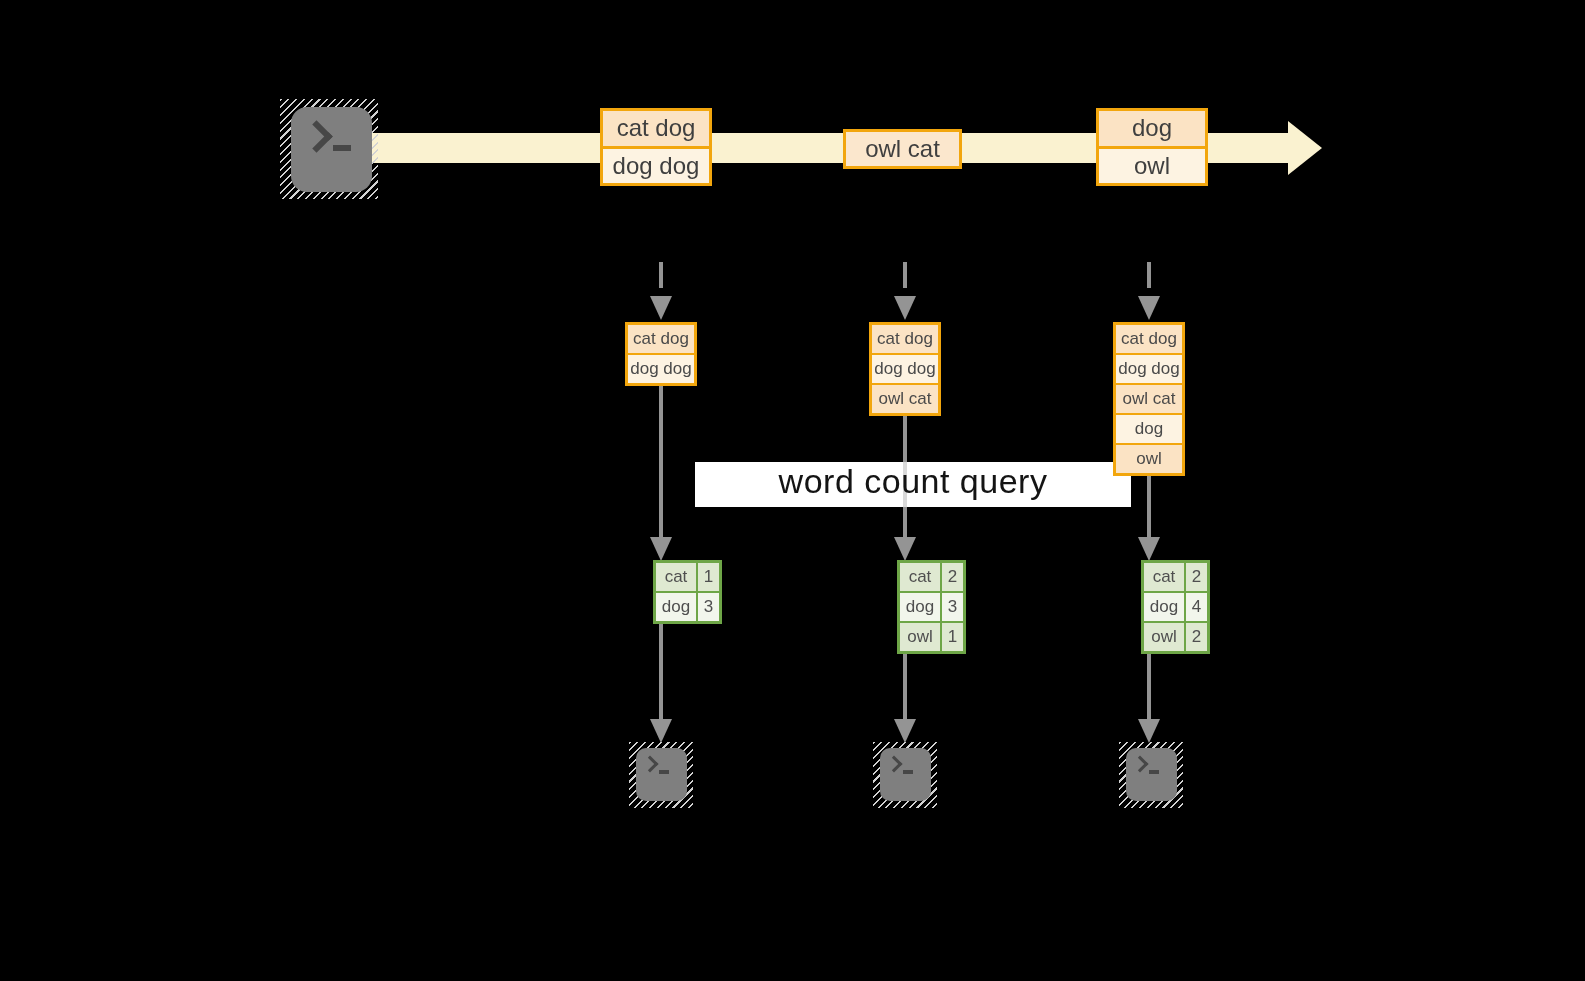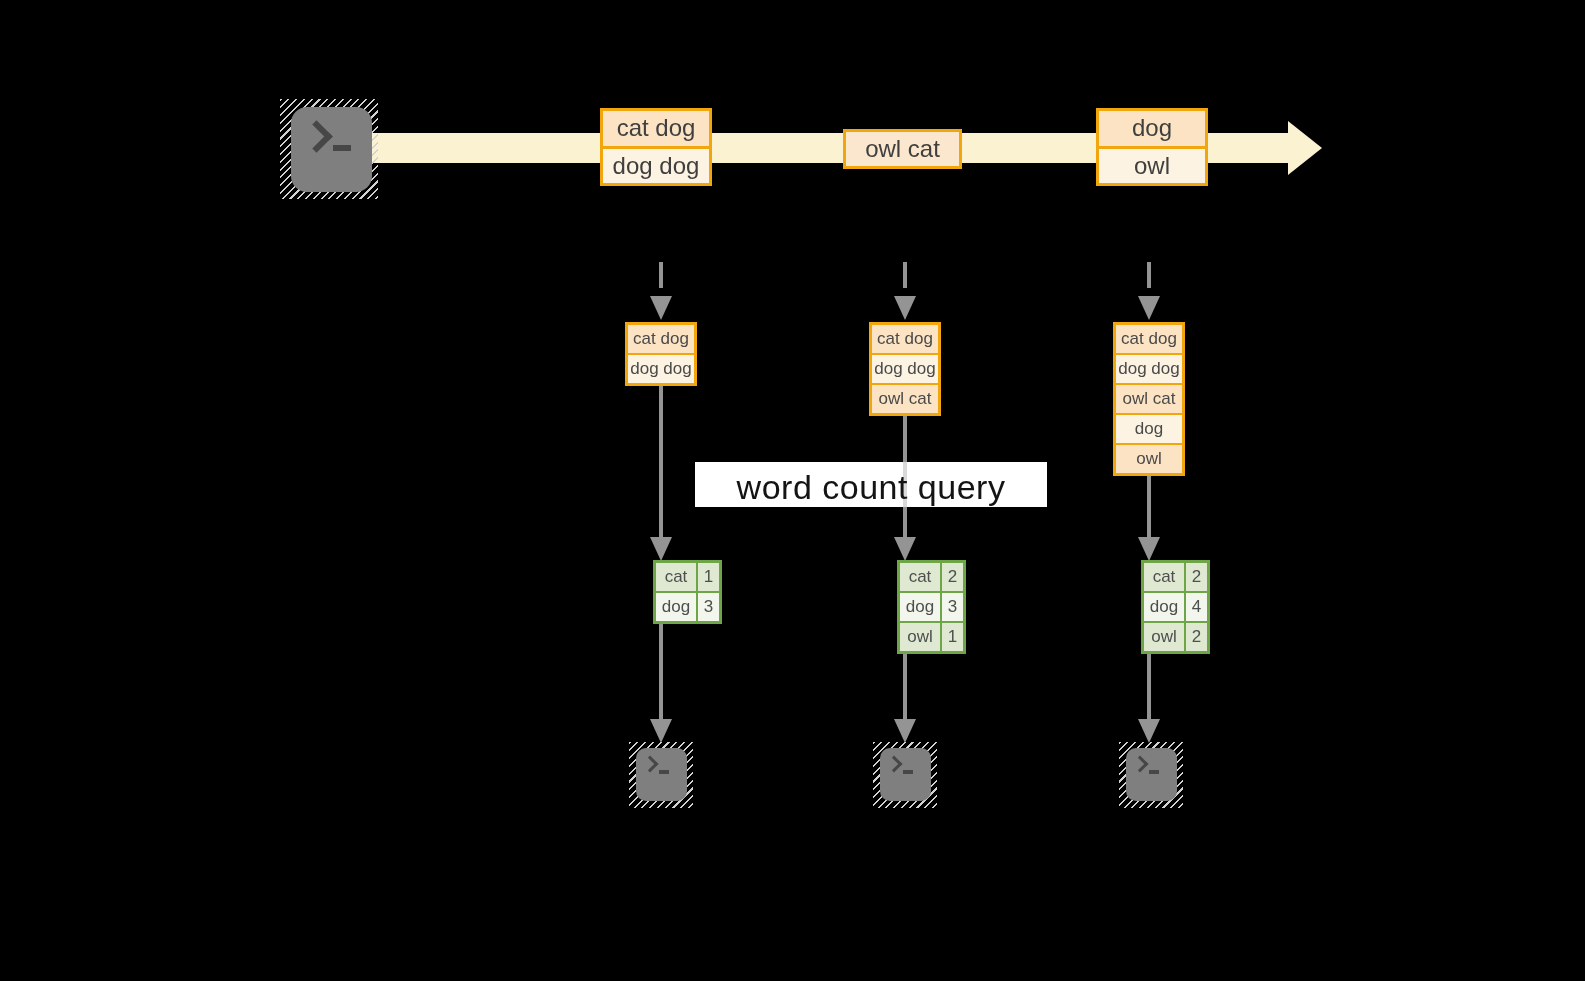--- a/index.html
+++ b/index.html
@@ -45,22 +45,22 @@
            font-size:17px;color:#4a4a4a;}
   .stkcell + .stkcell{border-top:2px solid #f2a60d;}
 
   
   .vline{width:4px;background:#949494;z-index:2;}
   .ahead{width:0;height:0;z-index:2;
     border-left:11px solid transparent;border-right:11px solid transparent;
     border-top:24px solid #949494;}
 
   
-  .banner{left:695px;top:462px;width:352px;height:45px;background:#ffffff;z-index:3;
-          display:flex;align-items:flex-end;justify-content:center;}
+  .banner{left:695px;top:462px;width:436px;height:45px;background:#ffffff;z-index:3;
+          display:flex;align-items:flex-start;justify-content:center;}
   .banner-line{position:absolute;left:208px;top:0;width:4px;height:45px;background:#d9d9d9;}
   .banner-text{position:relative;font-size:34px;font-weight:300;color:#141414;
                letter-spacing:0.5px;white-space:nowrap;}
 
   
   .gtable{background:#6ea647;border:3px solid #6ea647;display:grid;
           grid-template-columns:40px 21px;gap:2px;z-index:4;margin-left:27px;}
   .gcell{height:28px;display:flex;align-items:center;justify-content:center;
          font-size:17px;color:#4f4f4f;}
   .g1{background:#dfe9d1;}

